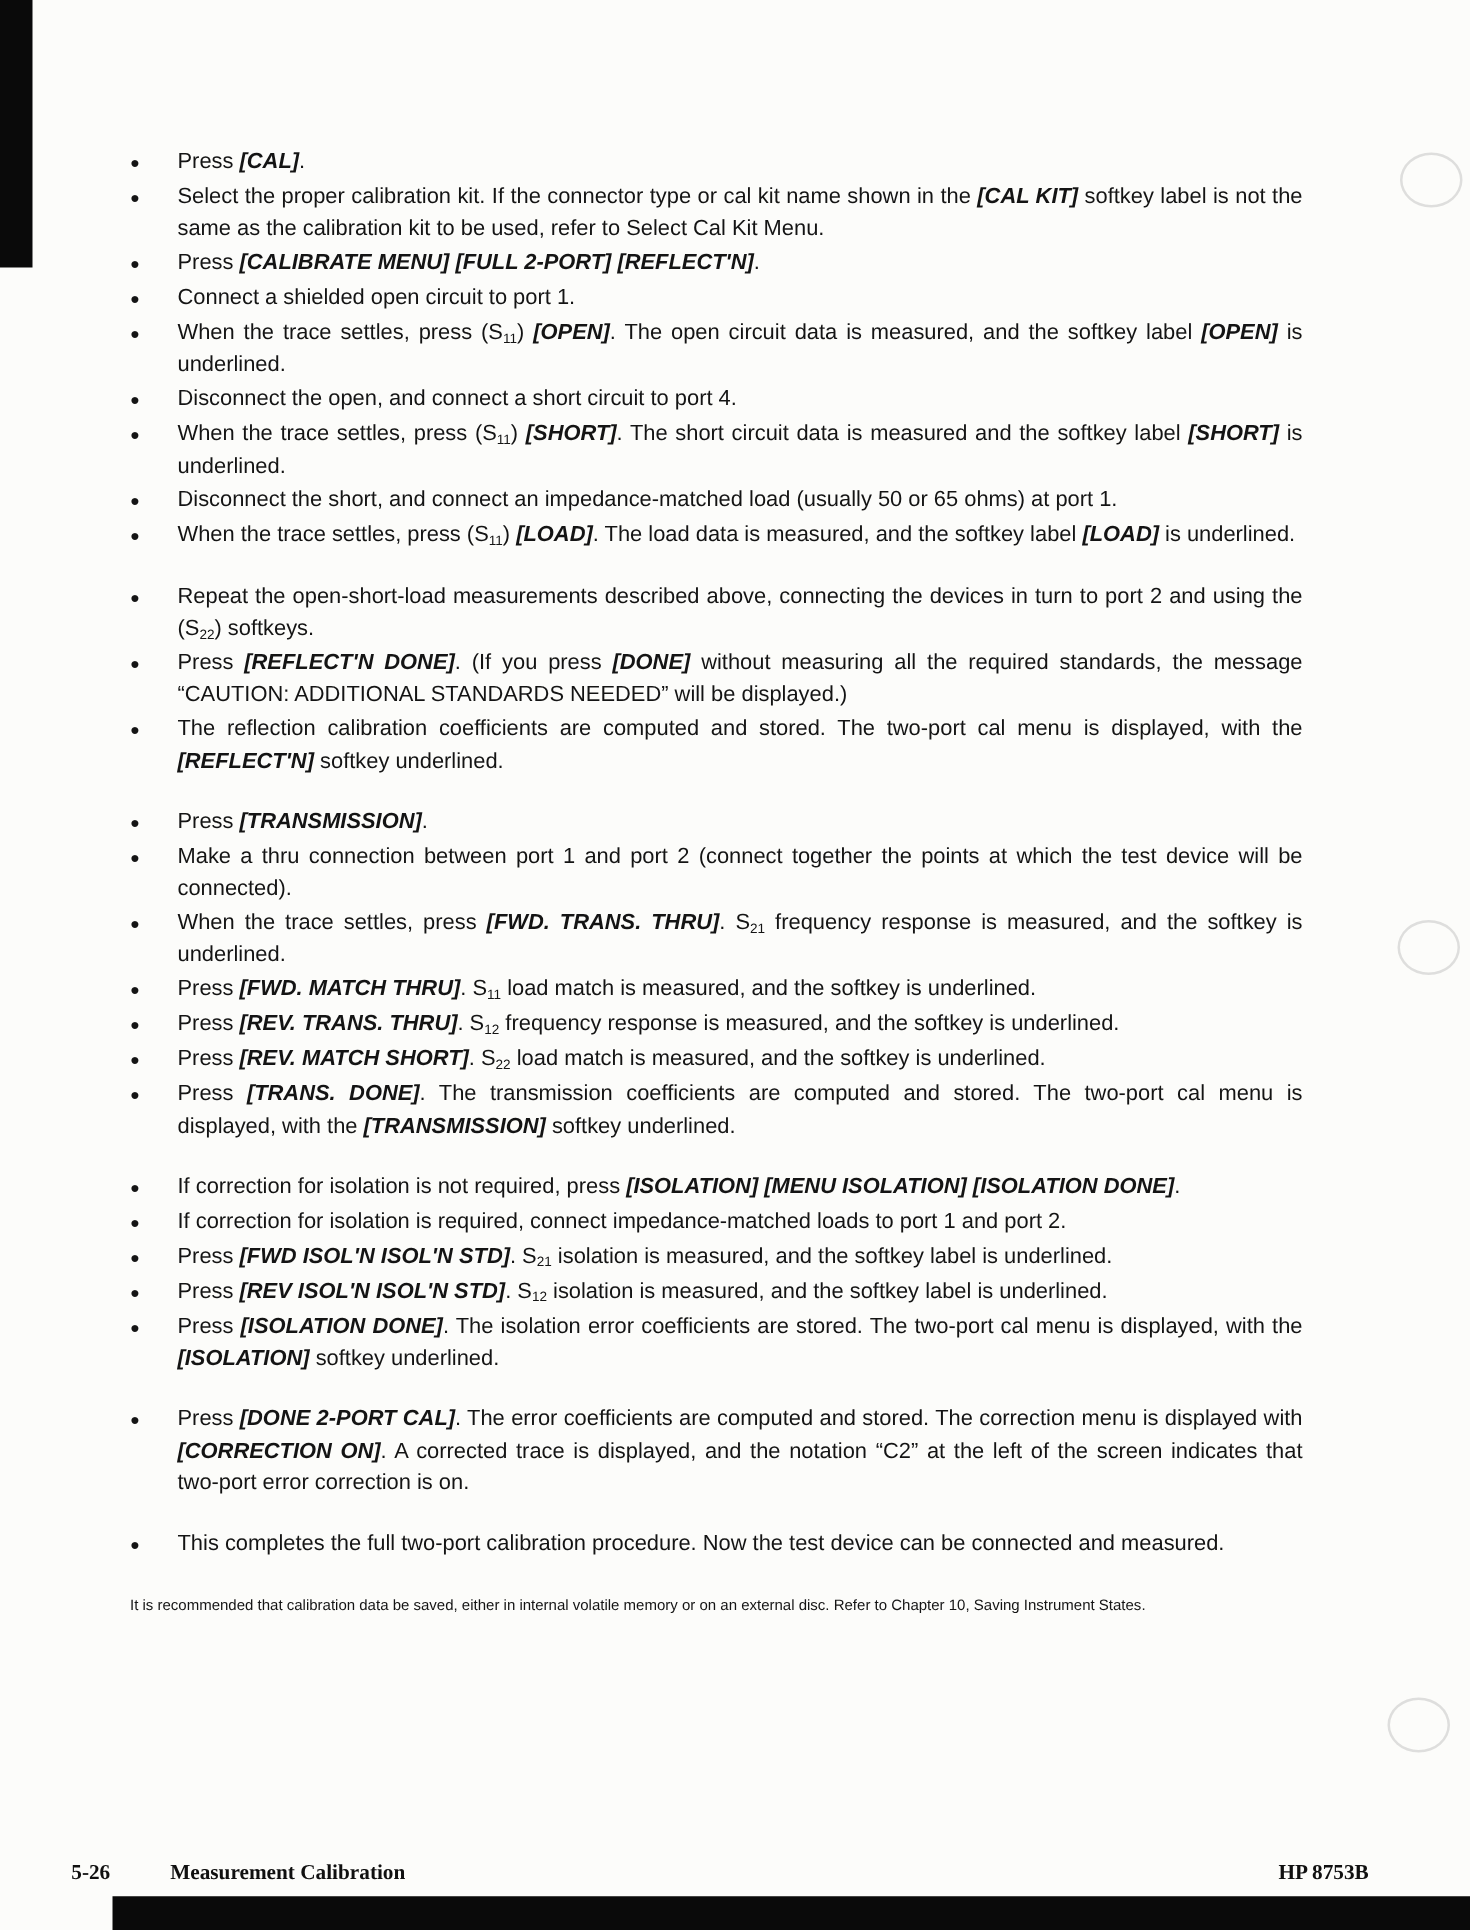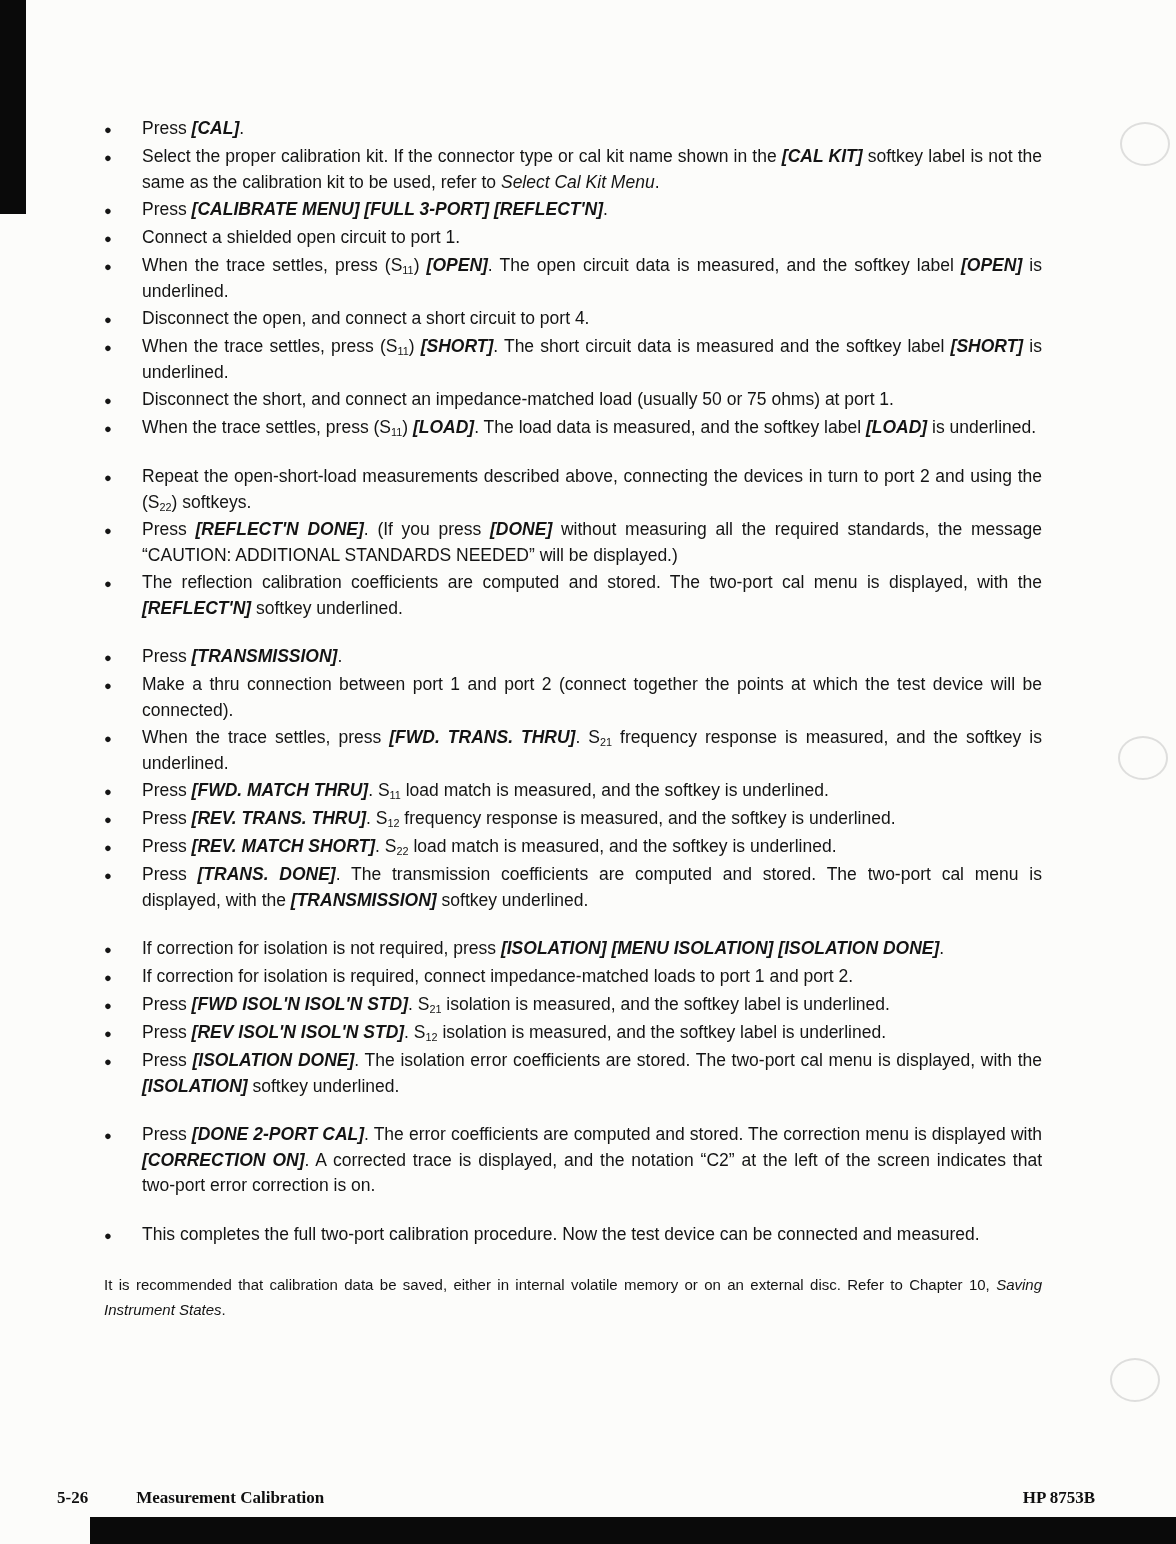--- a/index.html
+++ b/index.html
@@ -52,30 +52,30 @@
     line-height: 25px;
     padding-top: 1px;
   }
   .btext {
     flex: 1;
     font-size: 17.5px;
     line-height: 25.5px;
     text-align: justify;
   }
   .softkey { font-weight: bold; font-style: italic; margin-top: 25px; }
-  .italic { font-style: italic; }
+  .italic { }
   sub {
     font-size: 0.62em;
     vertical-align: baseline;
     position: relative;
     top: 0.28em;
     line-height: 0;
   }
   .closing {
-    font-size: 15px;
+    font-size: 12px;
     line-height: 25.5px;
     text-align: justify;
     margin-top: 24px;
   }
   .footer {
     position: absolute;
     left: 57px;
     right: 81px;
     bottom: 36px;
     display: flex;
@@ -103,41 +103,41 @@
           <div class="bullet">
             <span class="dot">●</span>
             <div class="btext">Press <span class="softkey">[CAL]</span>.</div>
           </div>
           <div class="bullet">
             <span class="dot">●</span>
             <div class="btext">Select the proper calibration kit. If the connector type or cal kit name shown in the <span class="softkey">[CAL KIT]</span> softkey label is not the same as the calibration kit to be used, refer to <span class="italic">Select Cal Kit Menu</span>.</div>
           </div>
           <div class="bullet">
             <span class="dot">●</span>
-            <div class="btext">Press <span class="softkey">[CALIBRATE MENU] [FULL 3-PORT] [REFLECT'N]</span>.</div>
+            <div class="btext">Press <span class="softkey">[CALIBRATE MENU] [FULL 2-PORT] [REFLECT'N]</span>.</div>
           </div>
           <div class="bullet">
             <span class="dot">●</span>
             <div class="btext">Connect a shielded open circuit to port 1.</div>
           </div>
           <div class="bullet">
             <span class="dot">●</span>
             <div class="btext">When the trace settles, press (S<sub>11</sub>) <span class="softkey">[OPEN]</span>. The open circuit data is measured, and the softkey label <span class="softkey">[OPEN]</span> is underlined.</div>
           </div>
           <div class="bullet">
             <span class="dot">●</span>
             <div class="btext">Disconnect the open, and connect a short circuit to port 4.</div>
           </div>
           <div class="bullet">
             <span class="dot">●</span>
             <div class="btext">When the trace settles, press (S<sub>11</sub>) <span class="softkey">[SHORT]</span>. The short circuit data is measured and the softkey label <span class="softkey">[SHORT]</span> is underlined.</div>
           </div>
           <div class="bullet">
             <span class="dot">●</span>
-            <div class="btext">Disconnect the short, and connect an impedance-matched load (usually 50 or 75 ohms) at port 1.</div>
+            <div class="btext">Disconnect the short, and connect an impedance-matched load (usually 50 or 65 ohms) at port 1.</div>
           </div>
           <div class="bullet">
             <span class="dot">●</span>
             <div class="btext">When the trace settles, press (S<sub>11</sub>) <span class="softkey">[LOAD]</span>. The load data is measured, and the softkey label <span class="softkey">[LOAD]</span> is underlined.</div>
           </div>
         </div>
         <div class="group">
           <div class="bullet">
             <span class="dot">●</span>
             <div class="btext">Repeat the open-short-load measurements described above, connecting the devices in turn to port 2 and using the (S<sub>22</sub>) softkeys.</div>

